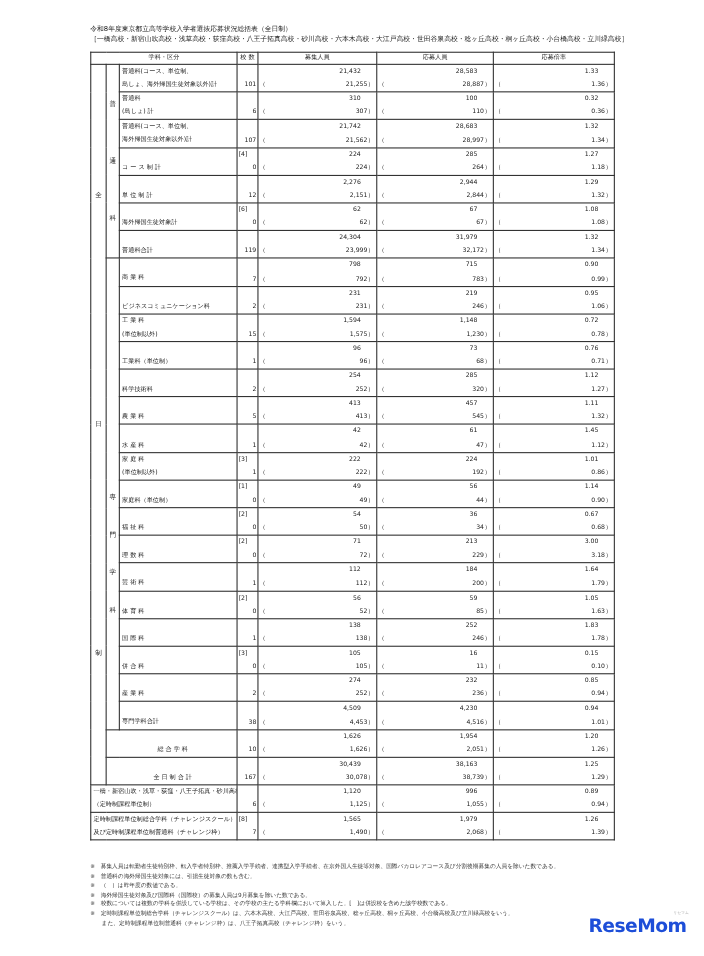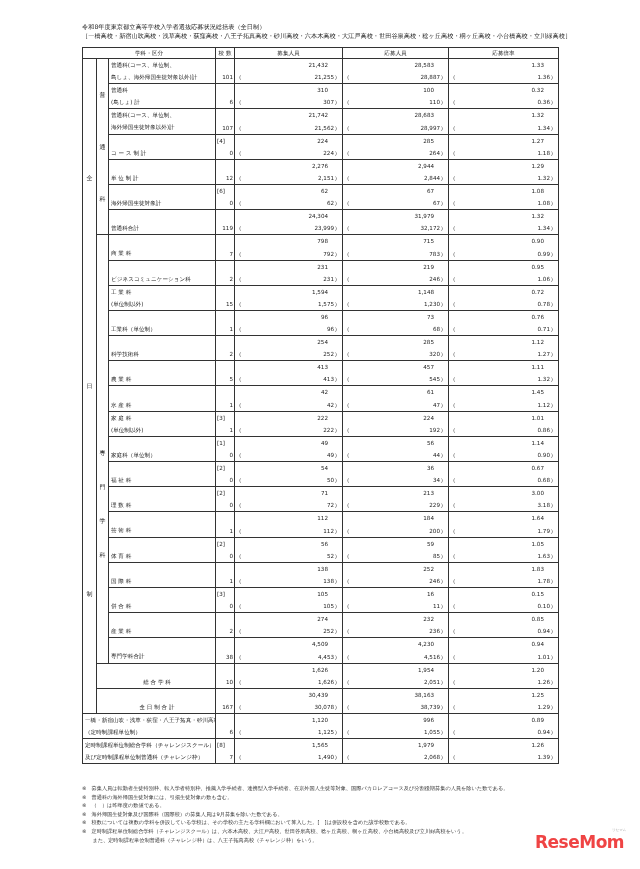--- a/index.html
+++ b/index.html
@@ -21,21 +21,21 @@
   .num { position:relative; vertical-align:top; }
   .num .cur { position:absolute; right:14px; top:0; line-height:12px; }
   .num .prev { position:absolute; right:8px; bottom:0; line-height:12px; }
   .num .po { position:absolute; left:1px; bottom:0; line-height:12px; }
   .num .pc { position:absolute; right:2px; bottom:0; line-height:12px; }
   .thick-l { border-left:1.6px solid #222 !important; }
   .center { text-align:center; }
   .notes { position:absolute; left:82px; top:784px; font-size:5.2px; line-height:8.6px; white-space:nowrap; color:#333; }
   .notes div { height:8.6px; }
   .logo { position:absolute; left:535px; top:832px; font-family:"DejaVu Sans", sans-serif; font-weight:bold;
-          font-size:17px; color:#ef4444; letter-spacing:-0.5px; }
+          font-size:17px; color:#1d4ed8; letter-spacing:-0.5px; }
   .logo-sub { position:absolute; left:612px; top:828px; font-size:3.5px; color:#aaa; }
 </style>
 </head>
 <body>
 
 <div class="title">令和8年度東京都立高等学校入学者選抜応募状況総括表（全日制）</div>
 <div class="subtitle">［一橋高校・新宿山吹高校・浅草高校・荻窪高校・八王子拓真高校・砂川高校・六本木高校・大江戸高校・世田谷泉高校・稔ヶ丘高校・桐ヶ丘高校・小台橋高校・立川緑高校］</div>
 
 <table class="main">
   <colgroup>

